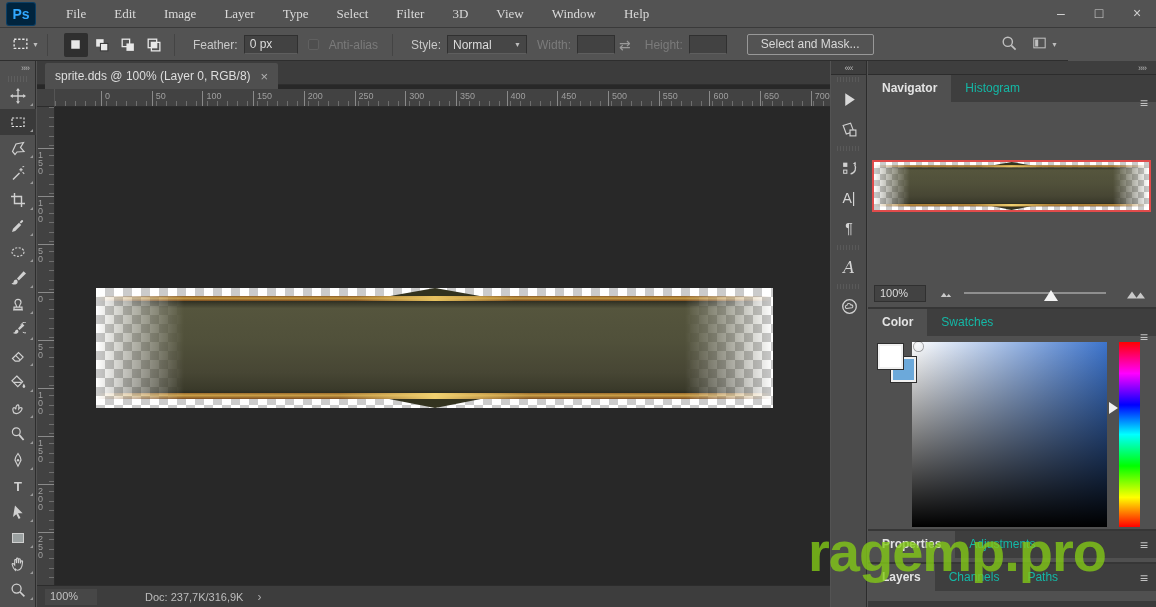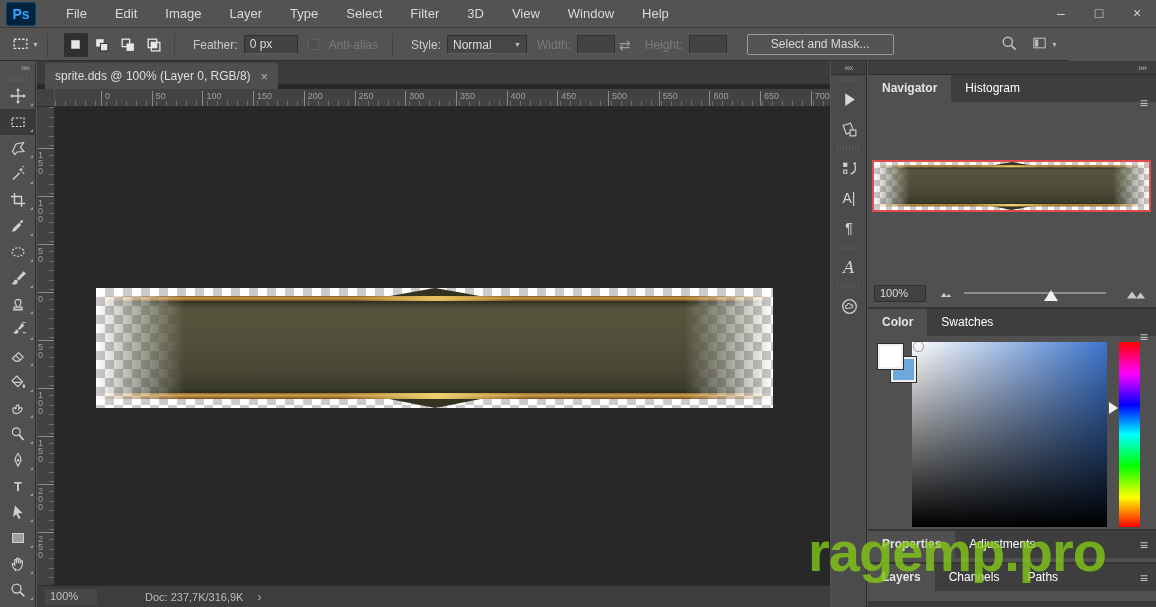--- a/index.html
+++ b/index.html
@@ -3,21 +3,21 @@
 <meta charset="utf-8">
 <style>
   * { margin:0; padding:0; box-sizing:border-box; }
   html,body { width:1156px; height:607px; overflow:hidden; }
   body { font-family:"Liberation Sans","DejaVu Sans",sans-serif; font-size:12px; color:#d8d8d8; background:#535353; }
   .app { position:relative; width:1156px; height:607px; background:#535353; }
 
   
   .menubar { position:absolute; left:0; top:0; width:1156px; height:28px; background:#535353; border-bottom:1px solid #3a3a3a; display:flex; align-items:center; }
   .ps-logo { width:30px; height:24px; margin-left:6px; background:#00243e; color:#31a8ff; border:1px solid #31a8ff33; border-radius:3px; font-weight:bold; font-size:14px; display:flex; align-items:center; justify-content:center; }
-  .menu-items { display:flex; margin-left:16px; height:28px; }
+  .menu-items { display:flex; margin-left:16px; height:28px;font-family:Liberation Serif, serif; }
   .menu-item { padding:0 14px; line-height:28px; font-size:13px; color:#dadada; cursor:default; }
   .win-controls { margin-left:auto; display:flex; height:28px; }
   .winbtn { width:38px; text-align:center; line-height:26px; font-size:14px; color:#cfcfcf; }
 
   
   .optionsbar { position:absolute; left:0; top:29px; width:1068px; height:32px; background:#535353; border-bottom:1px solid #2e2e2e; display:flex; align-items:center; }
   .opt-sep { width:1px; height:22px; background:#444; margin:0 8px; }
   .tool-preview { display:flex; align-items:center; margin-left:12px; gap:3px; }
   .tool-preview svg { width:17px; height:17px; }
   .caret { font-size:7px; color:#bdbdbd; }
@@ -26,21 +26,21 @@
   .selmode svg { width:17px; height:17px; }
   .selmode.active { background:#2f2f2f; }
   .opt-label { color:#c9c9c9; margin:0 6px 0 10px; }
   .opt-label.dim { color:#7b7b7b; }
   .opt-input { width:54px; height:19px; background:#424242; border:1px solid #303030; border-bottom-color:#5e5e5e; color:#dcdcdc; padding:0 5px; line-height:17px; }
   .opt-input.small { width:38px; }
   .checkbox { width:11px; height:11px; border:1px solid #6b6b6b; border-radius:2px; background:#4a4a4a; margin-left:10px; opacity:.55; }
   .dropdown { width:80px; height:19px; background:#464646; border:1px solid #303030; border-bottom-color:#5e5e5e; display:flex; align-items:center; padding:0 5px; }
   .dropdown .dd-text { flex:1; color:#dcdcdc; }
   .swap-icon { color:#9a9a9a; font-size:14px; margin:0 4px; }
-  .sam-button { height:21px; padding:0 23px; border:1px solid #989898; border-radius:2px; background:transparent; color:#d8d8d8; font-size:12px; margin-left:20px; line-height:19px; }
+  .sam-button { height:21px; padding:0 13px; border:1px solid #989898; border-radius:2px; background:transparent; color:#d8d8d8; font-size:12px; margin-left:20px; line-height:19px; }
   .opt-right { margin-left:auto; display:flex; align-items:center; gap:14px; margin-right:10px; }
   .search-icon svg { width:16px; height:16px; }
   .workspace-icon { display:flex; align-items:center; gap:3px; }
   .workspace-icon svg { width:17px; height:14px; }
 
   
   .main { position:absolute; left:0; top:61px; width:1156px; height:546px; }
 
   
   .toolbar { position:absolute; left:0; top:0; width:36px; height:546px; background:#505050; border-right:1px solid #2e2e2e; }
@@ -95,21 +95,21 @@
   .dock-icon svg { width:17px; height:17px; }
   .dock-icon .dglyph { font-size:14px; color:#d4d4d4; }
   .dock-icon .dglyph.script { font-family:"DejaVu Serif","Liberation Serif",serif; font-style:italic; font-size:16px; }
   .dock-sep { height:5px; margin:2px 6px; background:repeating-linear-gradient(90deg,#5f5f5f 0 1px,transparent 1px 3px); opacity:.7; }
 
   
   .panels { position:absolute; left:868px; top:0; width:288px; height:546px; background:#3a3a3a; }
   .pcollapse { height:14px; background:#3e3e3e; text-align:right; padding-right:10px; color:#b5b5b5; font-size:9px; line-height:14px; letter-spacing:-1px; border-bottom:1px solid #2c2c2c; }
   .panel { position:relative; background:#505050; border-bottom:2px solid #363636; }
   .ptabrow { position:relative; height:27px; background:#3e3e3e; display:flex; align-items:flex-start; }
-  .ptab { height:27px; line-height:27px; padding:0 14px; font-size:12px; color:#ffffff; }
+  .ptab { height:27px; line-height:27px; padding:0 14px; font-size:12px; color:#14b8a6; }
   .ptab.active { background:#505050; color:#e4e4e4; font-weight:bold; }
   .pmenu { position:absolute; right:8px; top:6px; color:#c2c2c2; font-size:14px; }
 
   .panel.navigator { height:234px; }
   .nav-body { position:relative; height:207px; }
   .nav-preview { position:absolute; left:4px; top:58px; width:279px; height:52px; border:2px solid #e04b4b; background-size:12px 12px; background-position:0 0,6px 6px; overflow:hidden; }
   .nav-preview .sprite-art { transform:scale(0.406,0.4); transform-origin:0 0; }
   .nav-zoomrow { position:absolute; left:0; bottom:6px; width:100%; height:20px; display:flex; align-items:center; }
   .nav-zoomfield { width:52px; height:17px; margin-left:6px; background:#424242; border:1px solid #303030; color:#dcdcdc; font-size:11px; padding:1px 5px; }
   .mtn { display:flex; align-items:center; }

